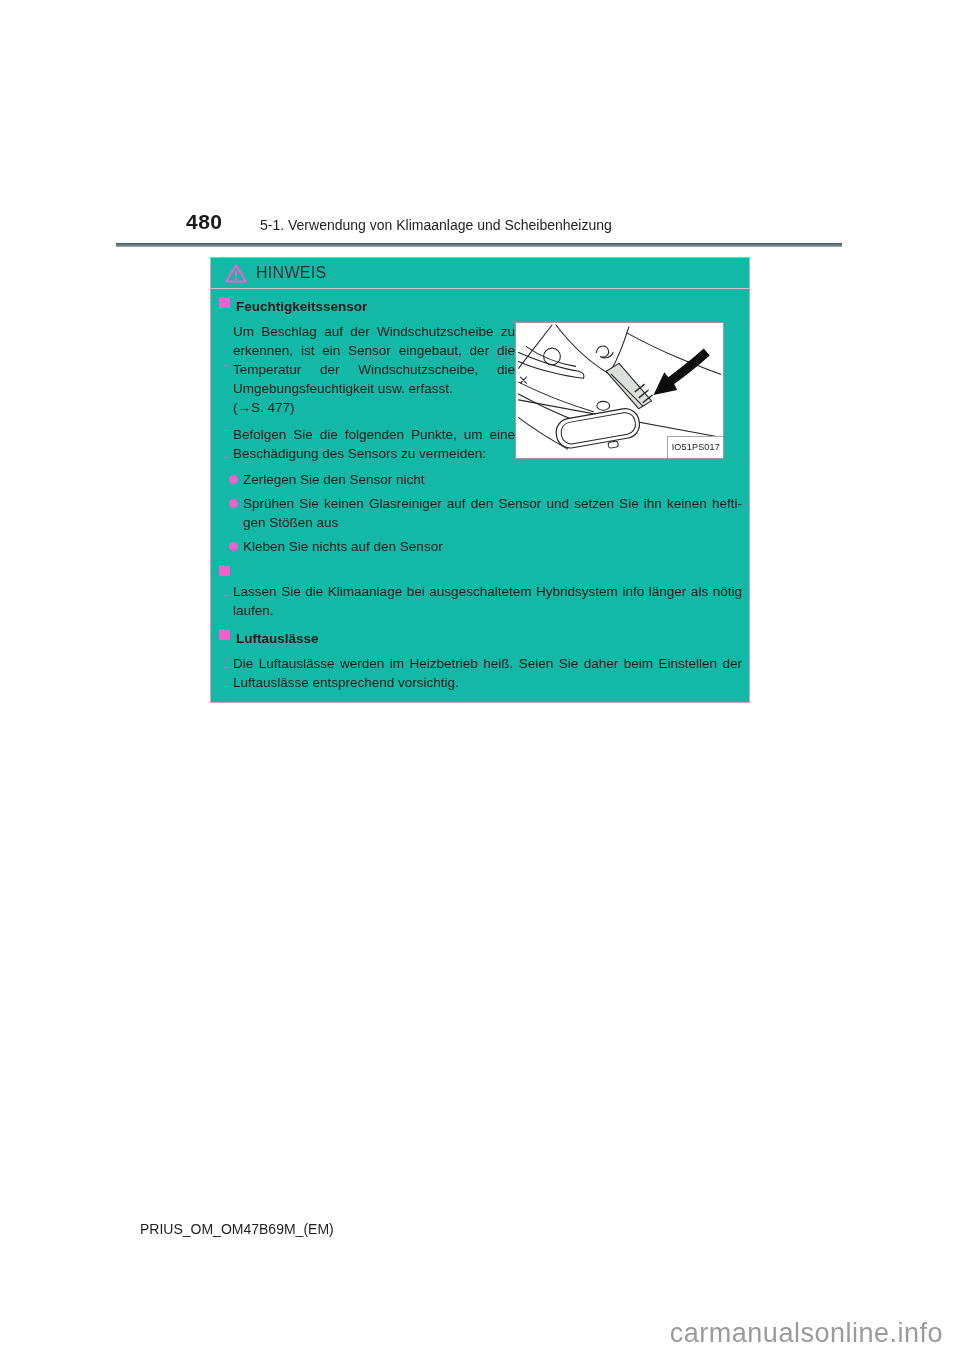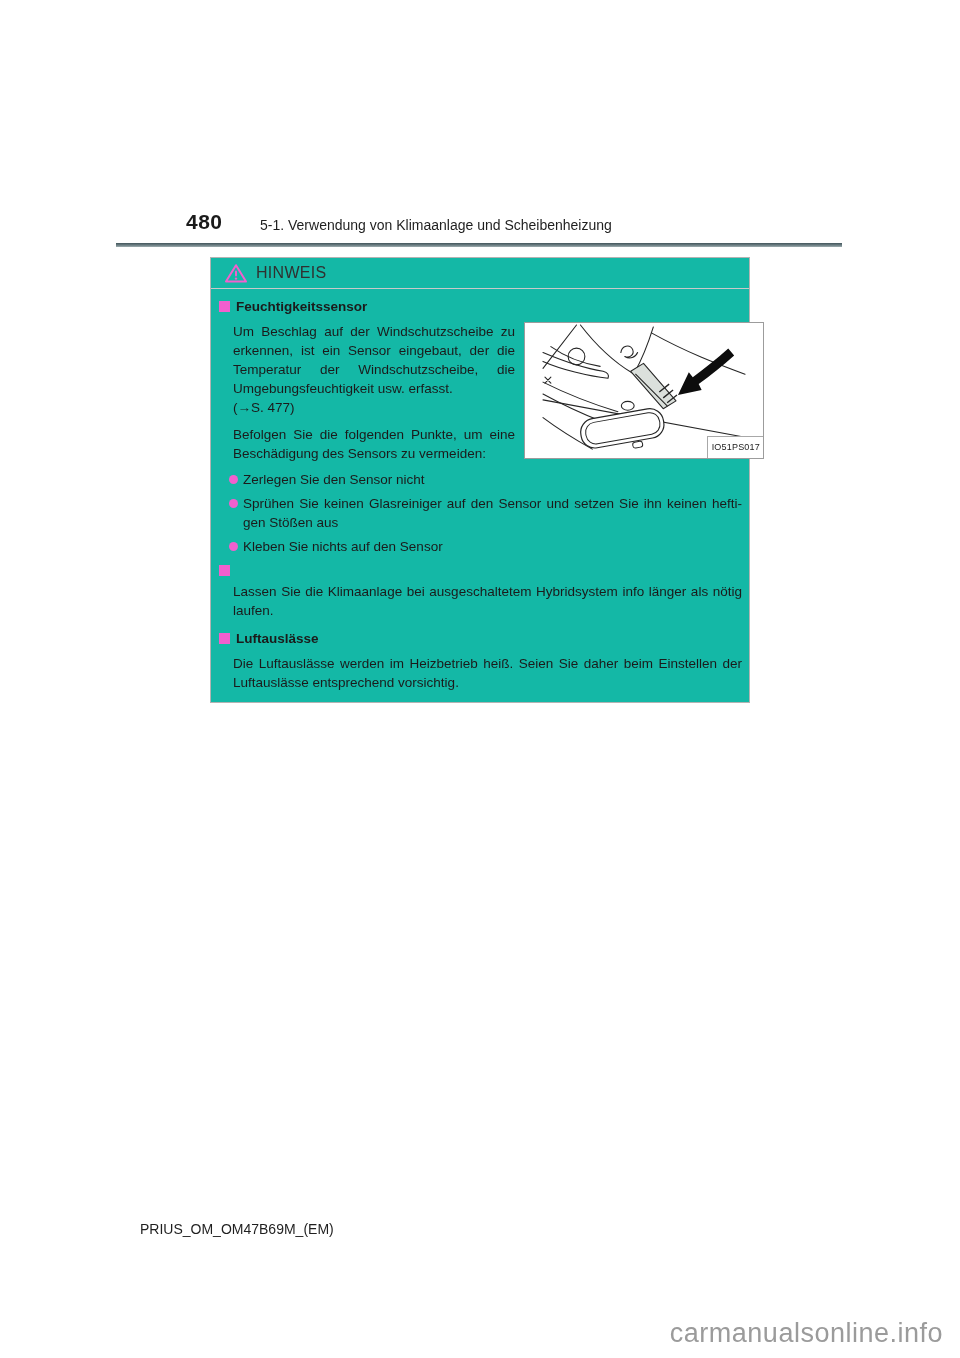--- a/index.html
+++ b/index.html
@@ -19,32 +19,32 @@
     background:linear-gradient(to bottom,#42555b 0%,#6d7f84 55%,#9fadb0 100%);}
   
   .notice-box{position:absolute;left:210px;top:257px;width:540px;box-sizing:border-box;
     border:1px solid #b3b3b3;background:#14b8a6;}
   .notice-header{display:flex;align-items:center;gap:8px;height:30px;padding-left:13px;
     border-bottom:1px solid #c9c9c9;}
   .notice-title{font-size:16px;color:#303030;letter-spacing:.3px;}
   .notice-body{padding:8px 8px 10px 8px;font-size:13.5px;line-height:19px;}
   .section{margin-top:0;}
   .section + .section{margin-top:9px;}
-  .section-heading{display:flex;align-items:center;gap:6px;font-weight:bold;font-size:13.5px;}
+  .section-heading{display:flex;gap:6px;font-weight:bold;font-size:13.5px;}
   .square{width:11px;height:11px;background:var(--pink);flex:0 0 auto;}
   .section-content{margin-left:14px;margin-top:6px;}
   .section-content.narrowless{width:509px;}
   .section-content p{margin:0;text-align:justify;}
   
-  .col-row{display:flex;gap:9px;margin-left:14px;margin-top:6px;}
+  .col-row{display:flex;margin-left:14px;margin-top:6px;}
   .text-col{width:282px;flex:0 0 auto;}
   .text-col p{margin:0;text-align:justify;}
   .text-col p.ref{text-align:left;}
   .text-col p.gap-top{margin-top:8px;}
-  .figure{width:240px;height:137px;flex:0 0 auto;position:relative;margin-top:4px;
+  .figure{width:209px;height:137px;flex:0 0 auto;position:relative;margin-top:4px;
     border:1px solid #9c9c9c;background:#fff;box-sizing:border-box;}
   .figure svg{display:block;width:100%;height:100%;}
   .figure-code{position:absolute;right:0;bottom:0;font-size:9px;letter-spacing:.2px;color:#222;
     background:#fff;border-top:1px solid #a8a8a8;border-left:1px solid #a8a8a8;padding:1px 3px 1px 4px;}
   
   .bullet-list{list-style:none;margin:7px 0 0 10px;padding:0;}
   .bullet-item{position:relative;padding-left:14px;width:499px;margin-top:4px;text-align:justify;}
   .bullet-item + .bullet-item{margin-top:5px;}
   .dot{position:absolute;left:0;top:5px;width:9px;height:9px;border-radius:50%;background:var(--pink);}
   

